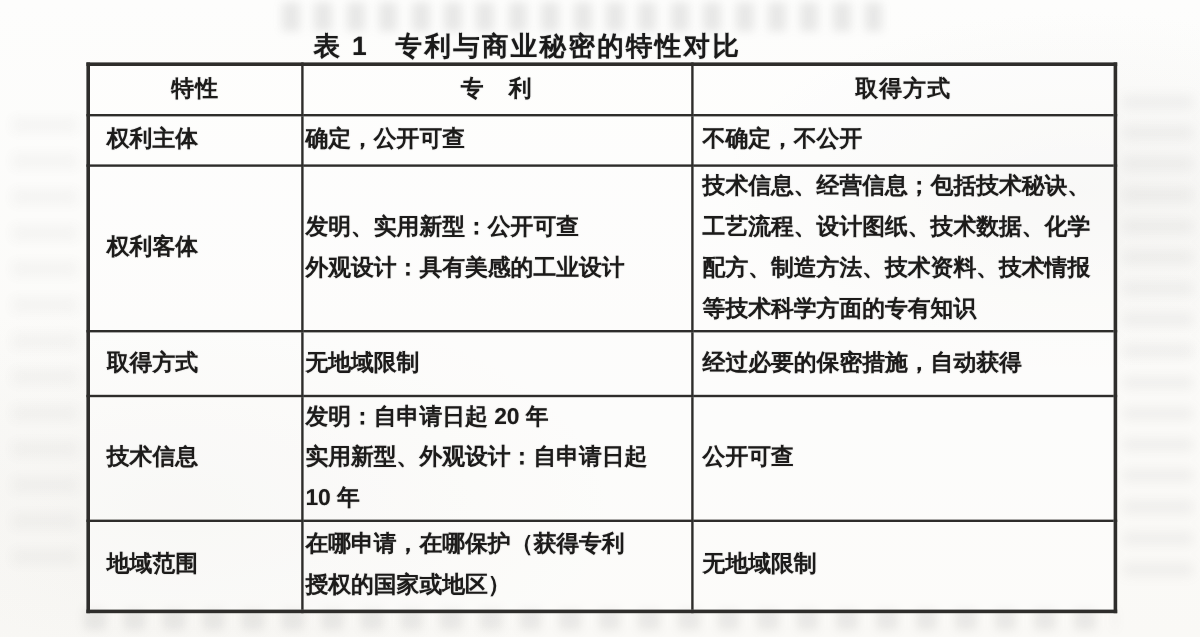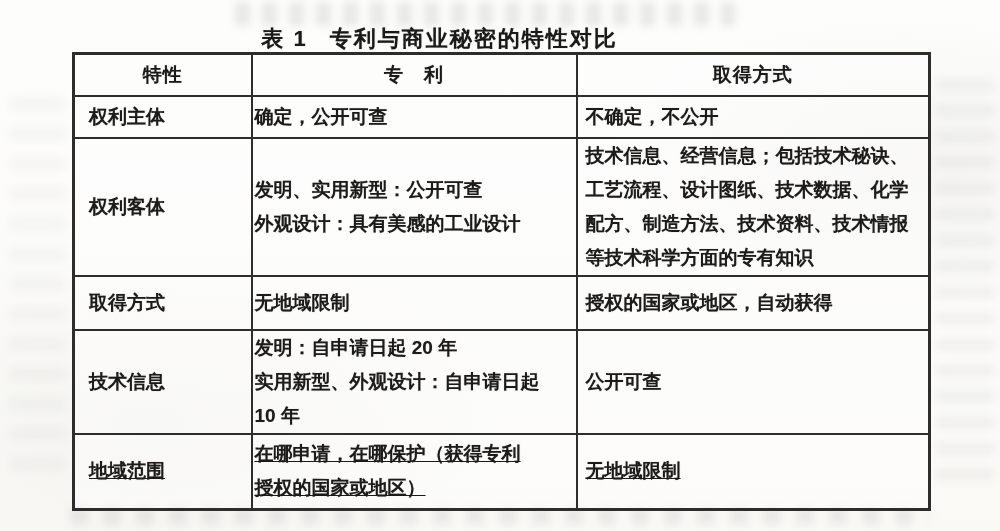--- a/index.html
+++ b/index.html
@@ -79,21 +79,21 @@
   }
   th.h-cell { text-align: center; letter-spacing: 1px; }
   td.c-feature { text-align: left; padding-left: 14px; }
   td.c-patent  { text-align: left; padding-left: 2px; padding-right: 8px; }
   td.c-secret  { text-align: left; padding-left: 8px; padding-right: 6px; }
   tr.r-header  { height: 42px; }
   tr.r-0 { height: 42px; }
   tr.r-1 { height: 138px; }
   tr.r-2 { height: 54px; }
   tr.r-3 { height: 102px; }
-  tr.r-4 { height: 76px; text-decoration: underline; }
+  tr.r-4 { height: 76px; }
 </style>
 </head>
 <body>
 
 <div class="page">
 
   <div class="smudge smudge-top"></div>
   <div class="smudge smudge-bottom"></div>
   <div class="smudge smudge-right"></div>
   <div class="smudge smudge-left"></div>
@@ -128,21 +128,21 @@
           <td class="c-patent">发明、实用新型：公开可查
 外观设计：具有美感的工业设计</td>
           <td class="c-secret">技术信息、经营信息；包括技术秘诀、
 工艺流程、设计图纸、技术数据、化学
 配方、制造方法、技术资料、技术情报
 等技术科学方面的专有知识</td>
         </tr>
         <tr class="r-2">
           <td class="c-feature">取得方式</td>
           <td class="c-patent">无地域限制</td>
-          <td class="c-secret">授权的国家或地区，自动获得</td>
+          <td class="c-secret">经过必要的保密措施，自动获得</td>
         </tr>
         <tr class="r-3">
           <td class="c-feature">技术信息</td>
           <td class="c-patent">发明：自申请日起 20 年
 实用新型、外观设计：自申请日起
 10 年</td>
           <td class="c-secret">公开可查</td>
         </tr>
         <tr class="r-4">
           <td class="c-feature">地域范围</td>

